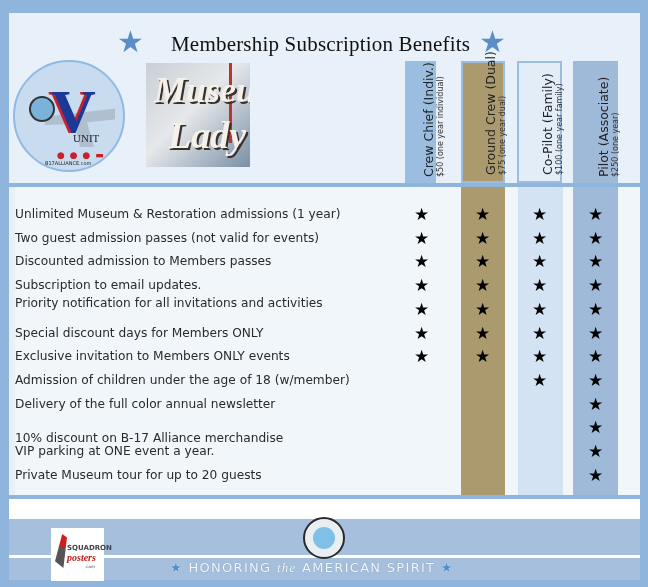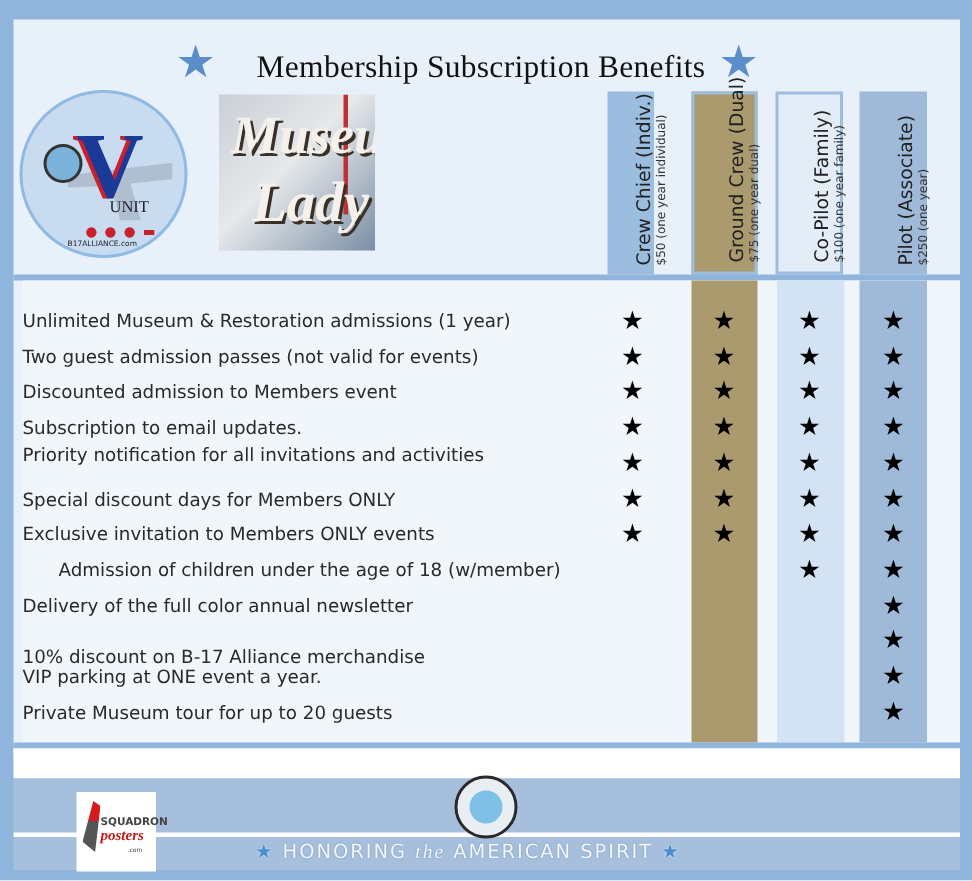--- a/index.html
+++ b/index.html
@@ -120,26 +120,26 @@
   <div id="divider-top"></div>
   <div id="body"></div>
 
   <div class="col-band" style="left:461px;width:44px;background:#ab9a6e;"></div>
   <div class="col-band" style="left:518px;width:45px;background:#d4e3f3;"></div>
   <div class="col-band" style="left:573px;width:45px;background:#9fb9d8;"></div>
 
   <div id="benefit-list">
       <div class="benefit" style="top: 207px;">Unlimited Museum &amp; Restoration admissions (1 year)</div>
       <div class="benefit" style="top: 230.7px;">Two guest admission passes (not valid for events)</div>
-      <div class="benefit" style="top: 254.4px;">Discounted admission to Members event</div>
+      <div class="benefit" style="top: 254.4px;">Discounted admission to Members passes</div>
       <div class="benefit" style="top: 278.1px;">Subscription to email updates.</div>
       <div class="benefit" style="top: 296px;">Priority notification for all invitations and activities</div>
       <div class="benefit" style="top: 325.5px;">Special discount days for Members ONLY</div>
       <div class="benefit" style="top: 349.2px;">Exclusive invitation to Members ONLY events</div>
-      <div class="benefit" style="top: 372.9px; margin-left: 24px;">Admission of children under the age of 18 (w/member)</div>
+      <div class="benefit" style="top: 372.9px;">Admission of children under the age of 18 (w/member)</div>
       <div class="benefit" style="top: 396.6px;">Delivery of the full color annual newsletter</div>
       <div class="benefit" style="top: 420.3px; margin-top: 11px;">10% discount on B-17 Alliance merchandise</div>
       <div class="benefit" style="top: 444px;">VIP parking at ONE event a year.</div>
       <div class="benefit" style="top: 467.7px;">Private Museum tour for up to 20 guests</div>
     </div>
   <div id="star-grid">
       <span class="star" style="left: 414px; top: 206px;">★</span>
       <span class="star" style="left: 414px; top: 229.7px;">★</span>
       <span class="star" style="left: 414px; top: 253.4px;">★</span>
       <span class="star" style="left: 414px; top: 277.1px;">★</span>

